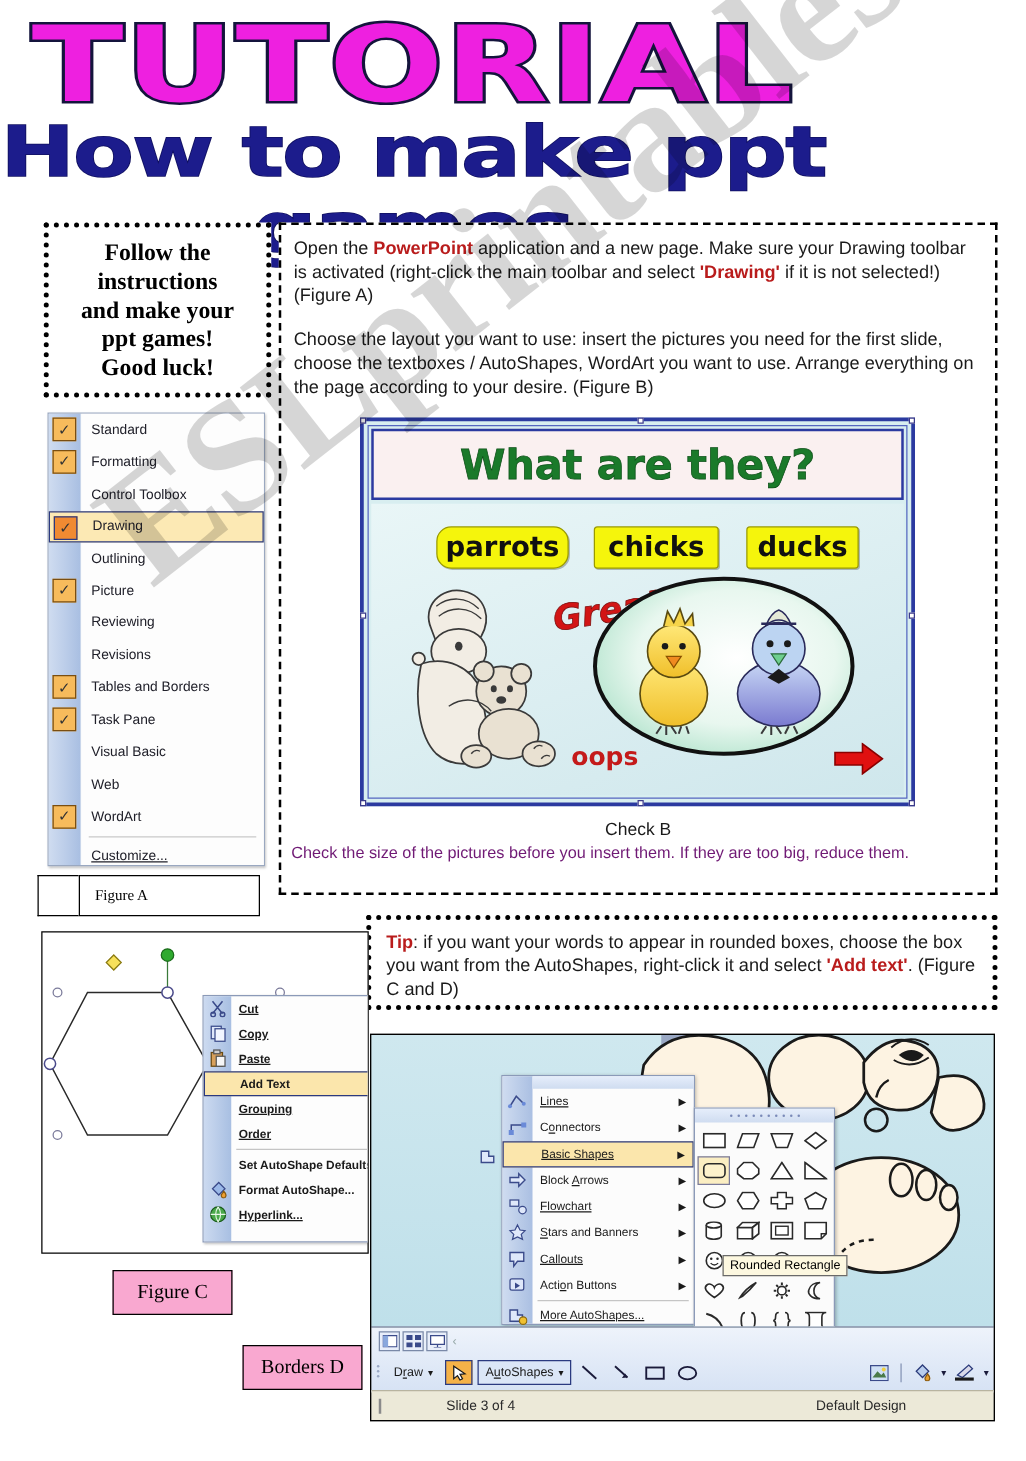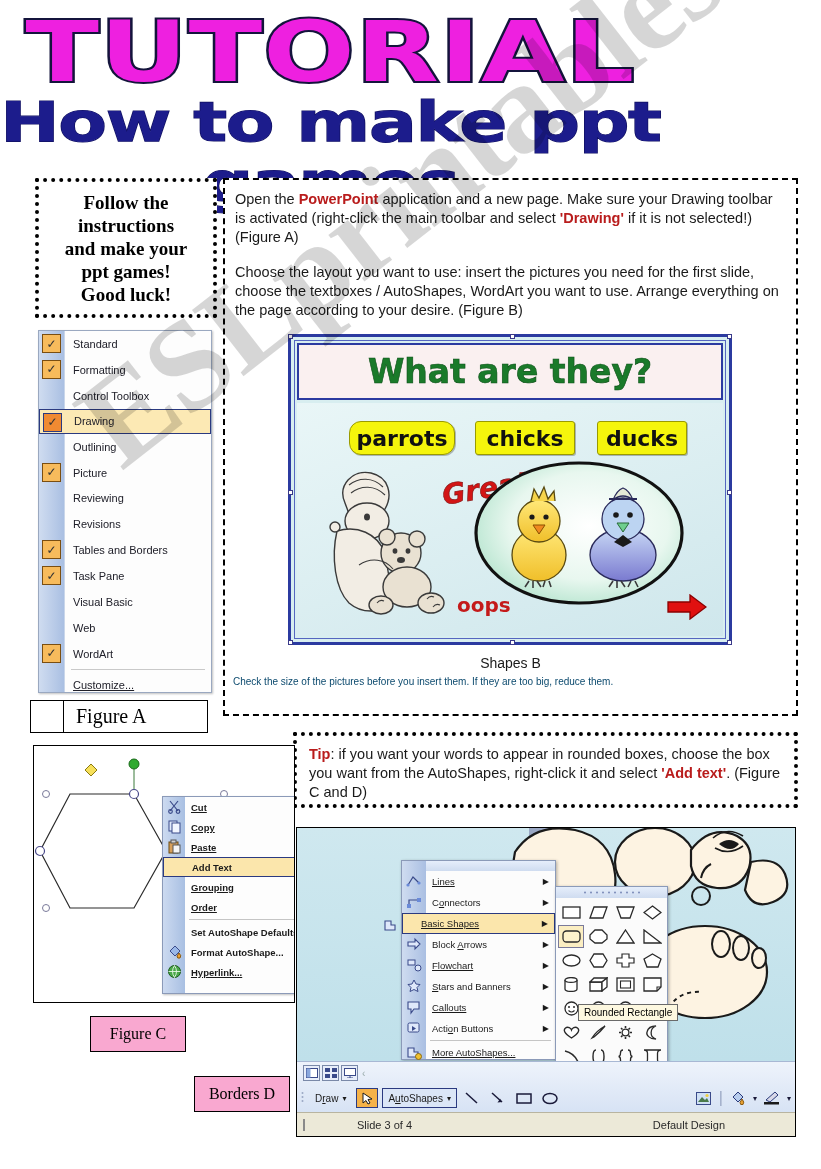--- a/index.html
+++ b/index.html
@@ -98,21 +98,21 @@
     background:#f7bb5c; border:1px solid #7a4e11;
     display:flex; align-items:center; justify-content:center;
     font-size:12px; color:#333; line-height:1;
   }
   .mi.sel .chk{ background:#f08a32; border-color:#2b3a80; }
   .sep{ height:1px; background:#c9c9c9; margin:2px 6px; }
 
   #figA-label{
     position:absolute; left:63px; top:700px; width:145px; height:33px;
     border:1px solid #000; background:#fff; z-index:12;
-    font-family:"Liberation Serif", serif; font-size:20px;
+    font-family:"Liberation Serif", serif; font-size:12px;
     display:flex; align-items:center; padding-left:12px; color:#000;
   }
   #figA-label-ext{
     position:absolute; left:30px; top:700px; width:33px; height:33px;
     border:1px solid #000; border-right:none; background:#fff; z-index:12;
   }
 
   
   #figB{
     position:absolute; left:288px; top:334px; width:444px; height:311px;
@@ -160,21 +160,21 @@
   #baby{ position:absolute; left:18px; top:58px; width:135px; height:160px; }
   
   #birds-oval{ position:absolute; left:176px; top:56px; width:212px; height:148px; }
 
   #figB-caption{
     position:absolute; left:223px; top:655px; width:575px;
     text-align:center; font-size:14px; color:#1a1a1a; z-index:7;
   }
   #figB-note{
     position:absolute; left:233px; top:672px; width:560px;
-    font-size:10px; line-height:19px; color:#0c4a6e; z-index:7;
+    font-size:13px; line-height:19px; color:#701a75; z-index:7;
   }
 
   
   #tip-box{
     position:absolute; left:293px; top:732px; width:505px; height:76px;
     z-index:10; padding:9px 12px;
   }
 
   
   #figC{
@@ -230,21 +230,21 @@
     box-shadow:1px 1px 3px rgba(0,0,0,.3); z-index:3;
   }
   #as-gutter{ width:24px; background:linear-gradient(to right,#cfdcf0,#aabfe2); }
   #as-items{ flex:1; position:relative; }
   #as-titlebar{ position:absolute; left:0; top:0; right:0; height:10px;
     background:linear-gradient(to bottom,#e6eefb,#cfdcf0); }
   .ai{
     height:21px; display:flex; align-items:center;
     font-size:9.5px; color:#1a1a1a; padding-left:6px; position:relative;
   }
-  .ai.sel{ background:#fbe6ac; border:1px solid #2b3a80; margin-left:-24px; padding-left:18px; }
+  .ai.sel{ background:#fbe6ac; border:1px solid #2b3a80; margin-left:-24px; padding-left:30px; }
   .ai .arr{ position:absolute; right:6px; font-size:8px; }
   .ai .gico{ position:absolute; left:-20px; top:2px; width:16px; height:16px; }
   .asep{ height:1px; background:#c5c5c5; margin:1px 4px; }
 
   #shapes-pal{
     position:absolute; left:258px; top:58px; width:113px; height:215px;
     background:#fbfbfb; border:1px solid #8b9ab8; z-index:4;
     box-shadow:1px 1px 3px rgba(0,0,0,.3);
   }
   #shapes-titlebar{ height:11px; background:linear-gradient(to bottom,#e6eefb,#cfdcf0);
@@ -478,21 +478,21 @@
         <path d="M158 122 l-3 6 M162 122 l3 6"></path>
       </g>
     </svg>
 
     <svg id="figB-arrow" viewBox="0 0 40 26">
       <path d="M1 8 h22 v-7 l16 12 l-16 12 v-7 h-22 z" fill="#e01010" stroke="#8a0000" stroke-width="1.3"></path>
     </svg>
   </div>
 </div>
 
-<div id="figB-caption">Shapes B</div>
+<div id="figB-caption">Check B</div>
 <div id="figB-note">Check the size of the pictures before you insert them. If they are too big, reduce them.</div>
 
 <div id="tip-box" class="dotted-box">
   <div class="para">
     <b>Tip</b><span>: if you want your words to appear in rounded boxes, choose the box you want from the AutoShapes, right-click it and select </span><b>'Add text'</b><span>. (Figure C and D)</span>
   </div>
 </div>
 
 <div id="figC">
   <svg id="hex-svg" width="262" height="258">

